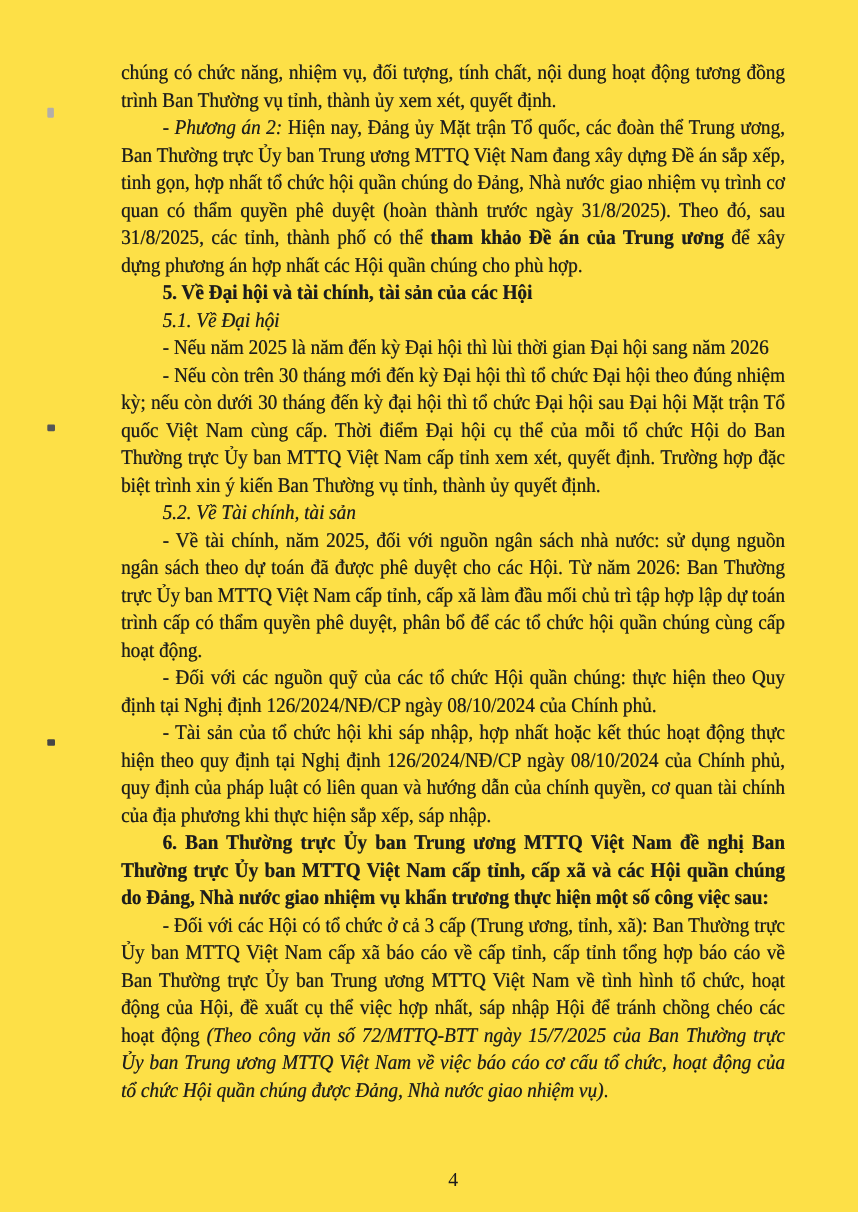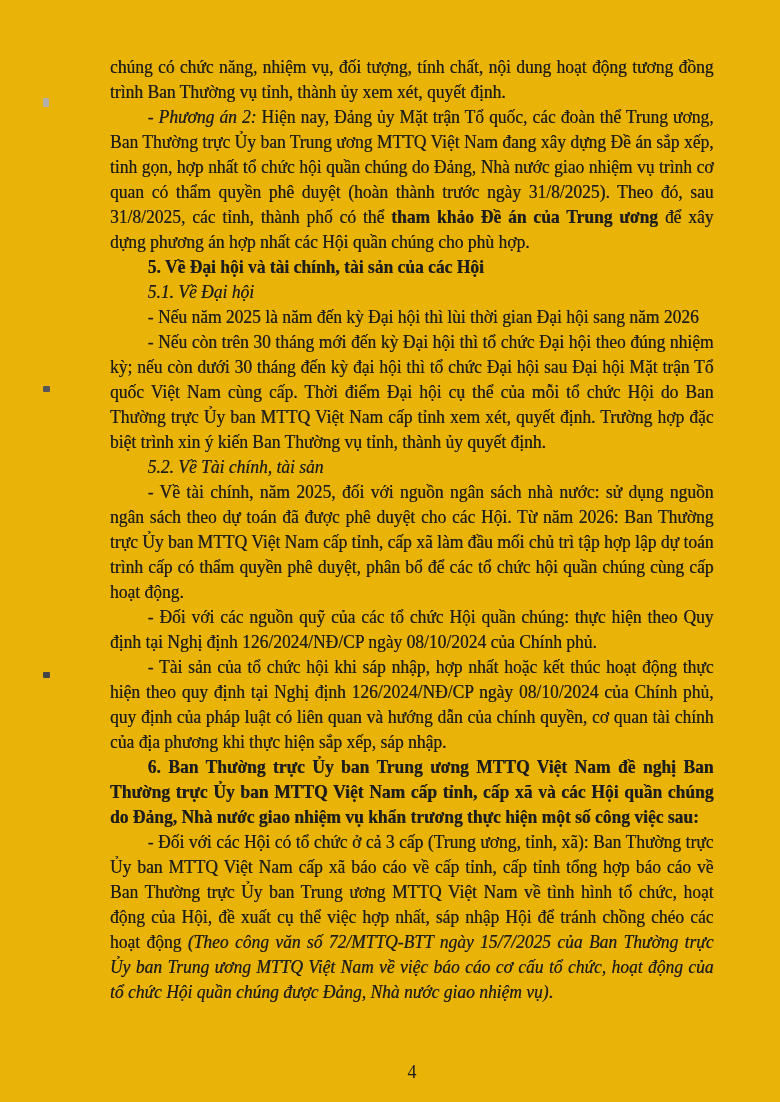--- a/index.html
+++ b/index.html
@@ -11,21 +11,21 @@
     height: 1102px;
     position: relative;
     background: #fefefe;
     font-family: "Liberation Serif", "DejaVu Serif", serif;
     color: #1c1c1c;
     overflow: hidden;
   }
   .page {
     position: absolute;
     inset: 0;
-    background: #eab308;
+    background: #fde047;
   }
   
   .doc {
     position: absolute;
     left: 110px;
     top: 54px;
     width: 656px;
     transform: scaleX(0.92);
     transform-origin: left top;
     font-size: 19px;

